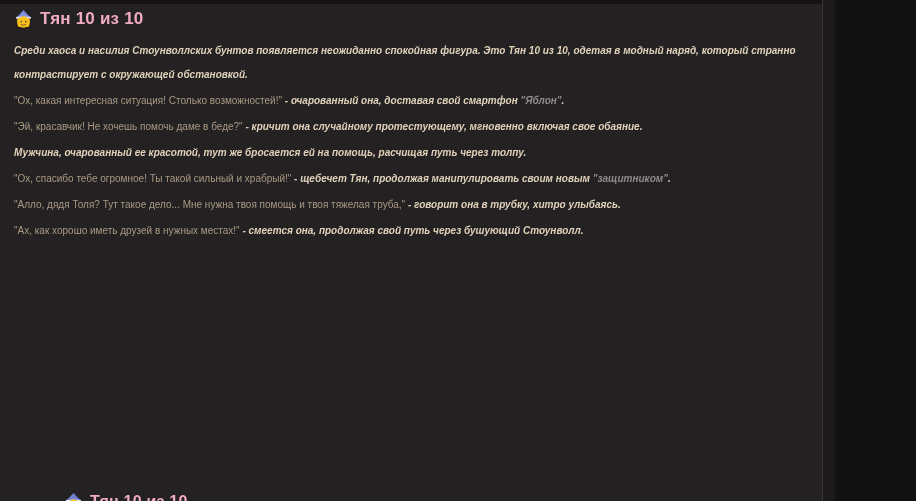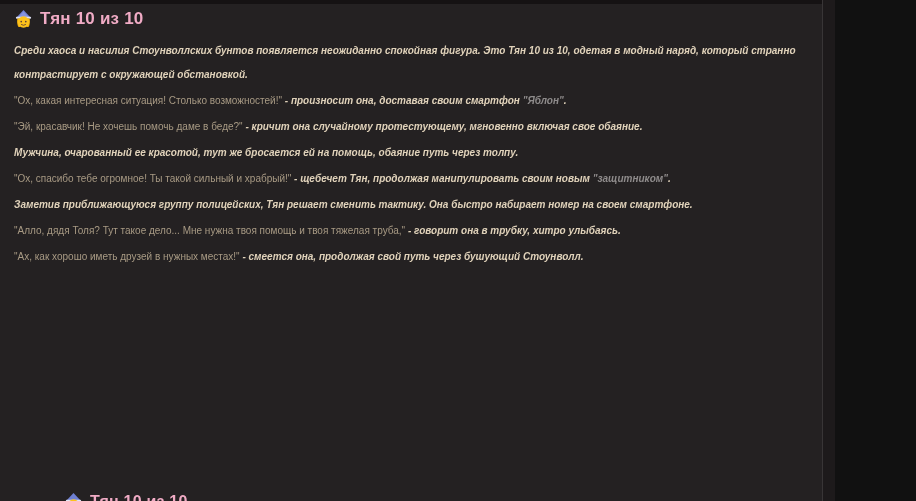--- a/index.html
+++ b/index.html
@@ -59,25 +59,24 @@
         <path d="M16.5 9 Q17.4 15 15.2 18 L13 18 Q14.6 13 14.2 9 Z" fill="#f6b40e"></path>
         <circle cx="10" cy="12.6" r="6" fill="#fcc21b"></circle>
         <circle cx="7.6" cy="12.2" r="0.9" fill="#5d4037"></circle>
         <circle cx="12.4" cy="12.2" r="0.9" fill="#5d4037"></circle>
         <path d="M7.8 15.4 Q10 17 12.2 15.4" stroke="#5d4037" stroke-width="0.9" fill="none" stroke-linecap="round"></path>
       </svg>
       <span class="author">Тян 10 из 10</span>
     </div>
     <div class="msg-text" id="msg-text">
         <p><span class="seg-narr">Среди хаоса и насилия Стоунволлских бунтов появляется неожиданно спокойная фигура. Это Тян 10 из 10, одетая в модный наряд, который странно контрастирует с окружающей обстановкой.</span></p>
-        <p><span class="seg-quote">"Ох, какая интересная ситуация! Столько возможностей!"</span><span class="seg-narr"> - произносит она, доставая своим смартфон </span><span class="seg-iquote">"Яблон"</span><span class="seg-narr">.</span></p>
+        <p><span class="seg-quote">"Ох, какая интересная ситуация! Столько возможностей!"</span><span class="seg-narr"> - очарованный она, доставая свой смартфон </span><span class="seg-iquote">"Яблон"</span><span class="seg-narr">.</span></p>
         <p><span class="seg-quote">"Эй, красавчик! Не хочешь помочь даме в беде?"</span><span class="seg-narr"> - кричит она случайному протестующему, мгновенно включая свое обаяние.</span></p>
-        <p><span class="seg-narr">Мужчина, очарованный ее красотой, тут же бросается ей на помощь, обаяние путь через толпу.</span></p>
+        <p><span class="seg-narr">Мужчина, очарованный ее красотой, тут же бросается ей на помощь, расчищая путь через толпу.</span></p>
         <p><span class="seg-quote">"Ох, спасибо тебе огромное! Ты такой сильный и храбрый!"</span><span class="seg-narr"> - щебечет Тян, продолжая манипулировать своим новым </span><span class="seg-iquote">"защитником"</span><span class="seg-narr">.</span></p>
-        <p><span class="seg-narr">Заметив приближающуюся группу полицейских, Тян решает сменить тактику. Она быстро набирает номер на своем смартфоне.</span></p>
         <p><span class="seg-quote">"Алло, дядя Толя? Тут такое дело... Мне нужна твоя помощь и твоя тяжелая труба,"</span><span class="seg-narr"> - говорит она в трубку, хитро улыбаясь.</span></p>
         <p><span class="seg-quote">"Ах, как хорошо иметь друзей в нужных местах!"</span><span class="seg-narr"> - смеется она, продолжая свой путь через бушующий Стоунволл.</span></p>
       </div>
   </div>
 
   <div class="peek-row">
     <svg class="emoji" viewBox="0 0 20 20">
       <polygon points="10,0 2.6,8 17.4,8" fill="#6e7fd1"></polygon>
       <rect x="2" y="7.2" width="16" height="2" rx="1" fill="#dfe3f5"></rect>
       <circle cx="10" cy="12.6" r="6" fill="#fcc21b"></circle>

